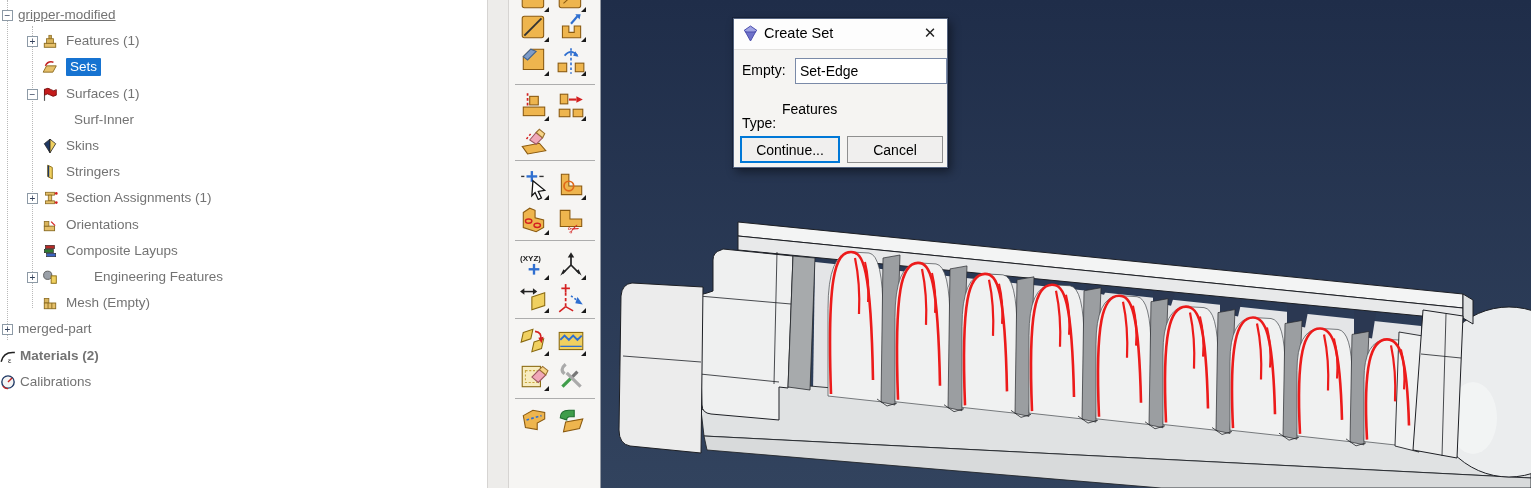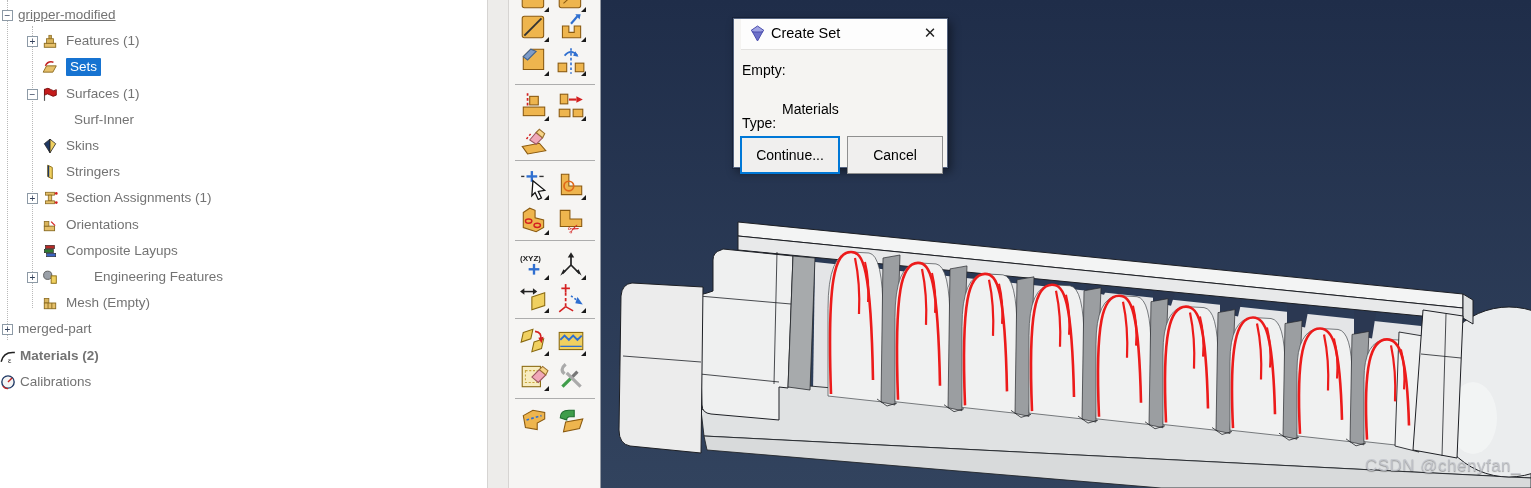--- a/index.html
+++ b/index.html
@@ -28,30 +28,30 @@
   .tbsep{position:absolute;left:6px;width:80px;border-top:1px solid #adadad;}
   
   #viewport{position:absolute;left:601px;top:0;width:930px;height:488px;
             background:linear-gradient(#1f2d49,#32435e);}
   #watermark{position:absolute;right:10px;bottom:12px;font-size:17px;letter-spacing:.5px;
              color:rgba(195,198,205,.85);text-shadow:0 1px 1px rgba(40,40,40,.4);}
   
   #dialog{position:absolute;left:733px;top:18px;width:215px;height:150px;background:#f5f4f2;
           border:1px solid #54637f;box-shadow:0 0 0 1px rgba(16,26,46,.55),3px 4px 9px rgba(0,0,0,.45);
           z-index:20;box-sizing:border-box;}
-  #dlg-titlebar{position:absolute;left:7px;top:0;right:0;height:30px;background:#fdfdfd;
+  #dlg-titlebar{position:absolute;left:0;top:0;right:0;height:30px;background:#fdfdfd;
                 border-bottom:1px solid #e3e2e0;}
   #dlg-title{position:absolute;left:30px;top:6px;font-size:14.5px;color:#000;}
   #dlg-icon{position:absolute;left:8px;top:6px;width:17px;height:17px;}
   #dlg-close{position:absolute;right:8px;top:5px;width:18px;height:18px;font-size:15px;color:#222;
              text-align:center;line-height:18px;cursor:pointer;}
   .dlg-label{position:absolute;font-size:14px;color:#000;}
   #dlg-name-input{position:absolute;left:61px;top:39px;width:142px;height:24px;border:1px solid #7a8aa8;
                   font-family:"Liberation Sans",sans-serif;font-size:14px;padding:0 4px;background:#fff;color:#000;}
-  .dlg-btn{position:absolute;top:117px;height:38px;background:#f0efee;font-size:14px;color:#000;
+  .dlg-btn{position:absolute;top:117px;height:27px;background:#f0efee;font-size:14px;color:#000;
            font-family:"Liberation Sans",sans-serif;cursor:pointer;}
   #btn-continue{left:6px;width:100px;border:1px solid #0078d7;box-shadow:inset 0 0 0 1px #0078d7;}
   #btn-cancel{left:113px;width:96px;border:1px solid #8f8f8f;}
 </style>
 </head>
 <body>
 
 <div id="tree-panel">
   <div class="guide" style="left:7px;top:0;height:340px"></div>
   <div class="guide" style="left:32px;top:26px;height:282px"></div>
@@ -434,30 +434,30 @@
         <path d="M 656,323.526 C 659,337.526 661,357.526 660,379.526" stroke="#ec1b1b" stroke-width="2.2"></path>
         <path d="M 666,327.526 C 669,339.526 670,353.526 669,367.526" stroke="#ec1b1b" stroke-width="2"></path>
         <path d="M 699,433.865 C 695,353.447 703,328.447 719,328.447 C 731,328.447 739,342.447 741,419.865" stroke="#ec1b1b" stroke-width="2.6"></path>
         <path d="M 723,334.447 C 726,348.447 728,368.447 727,390.447" stroke="#ec1b1b" stroke-width="2.2"></path>
         <path d="M 733,338.447 C 736,350.447 737,364.447 736,378.447" stroke="#ec1b1b" stroke-width="2"></path>
         <path d="M 766,439.56 C 762,364.368 770,339.368 786,339.368 C 798,339.368 806,353.368 808,425.56" stroke="#ec1b1b" stroke-width="2.6"></path>
         <path d="M 790,345.368 C 793,359.368 795,379.368 794,401.368" stroke="#ec1b1b" stroke-width="2.2"></path>
         <path d="M 800,349.368 C 803,361.368 804,375.368 803,389.368" stroke="#ec1b1b" stroke-width="2"></path>
       </g>
   </svg>
-  <div id="watermark">CSDN @chenyfan_</div>
 </div>
 
 <div id="dialog">
   <div id="dlg-titlebar">
     <svg id="dlg-icon" viewBox="0 0 17 17">
       <polygon points="8.5,1 15,5.5 8.5,10 2,5.5" fill="#9fa3e3" stroke="#4c4fae" stroke-width="1"></polygon>
       <polygon points="3.5,7 13.5,7 8.5,16" fill="#6d71c9" stroke="#4c4fae" stroke-width="1"></polygon>
     </svg>
     <span id="dlg-title">Create Set</span>
     <span id="dlg-close">✕</span>
   </div>
   <span class="dlg-label" style="left:8px;top:43px">Empty:</span>
+  <input id="dlg-name-input" type="text" value="Set-Edge" style="">
   <span class="dlg-label" style="left:8px;top:96px">Type:</span>
-  <span class="dlg-label" style="left:48px;top:82px">Materials</span>
+  <span class="dlg-label" style="left:48px;top:82px">Features</span>
   <button class="dlg-btn" id="btn-continue">Continue...</button>
   <button class="dlg-btn" id="btn-cancel">Cancel</button>
 </div>
 
 </body></html>

